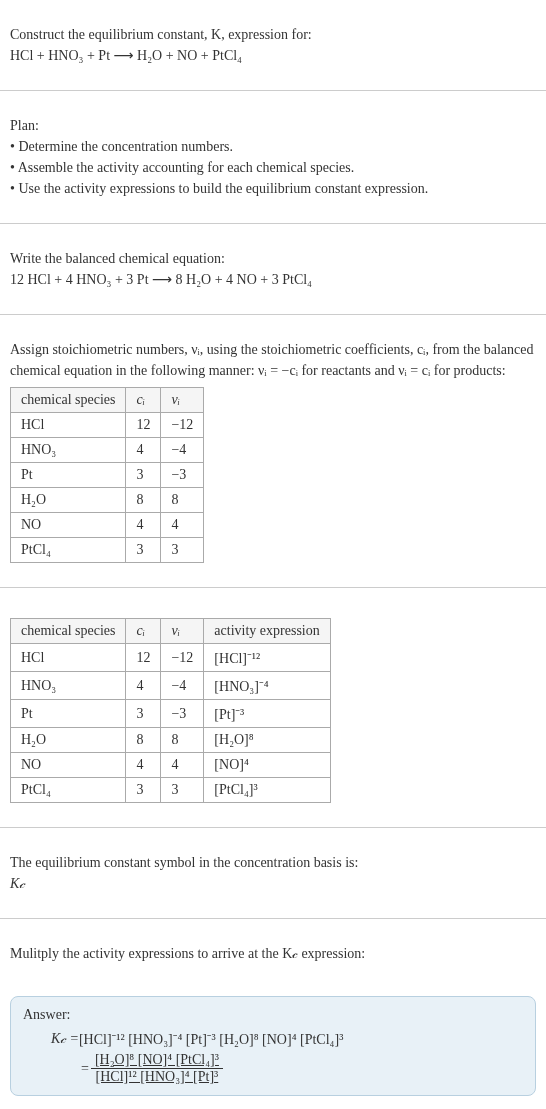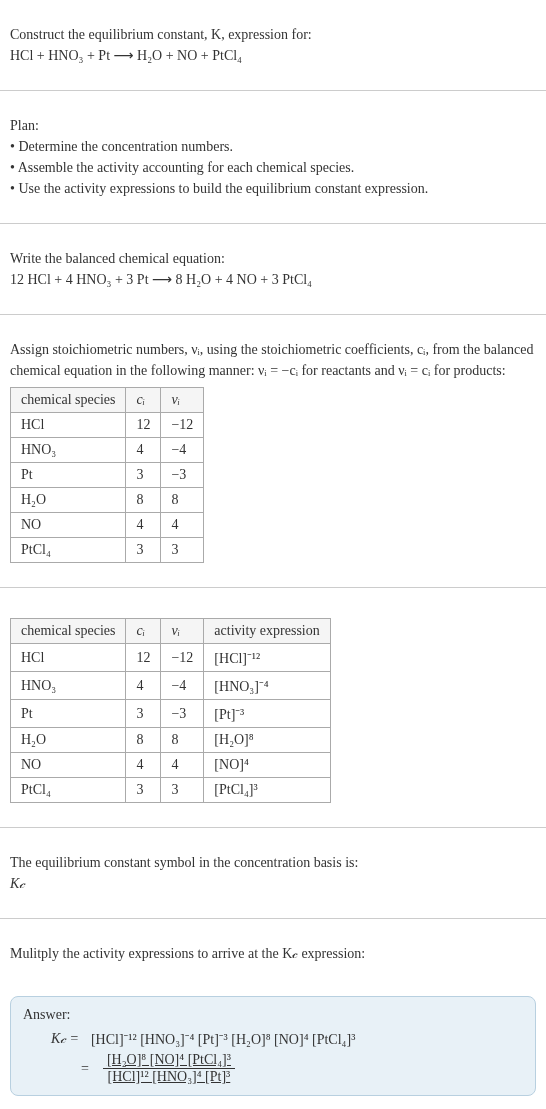--- a/index.html
+++ b/index.html
@@ -66,21 +66,21 @@
     display: block;
     padding: 0 4px;
   }
   .indent {
     padding-left: 28px;
   }
   .kc-line {
     display: flex;
     align-items: center;
     flex-wrap: wrap;
-    gap: 12px;
+    gap: 0;
   }
   .kc-line.cont {
     padding-left: 30px;
     margin-top: 4px;
   }
 </style>
 </head>
 <body>
 
 <div class="section">

